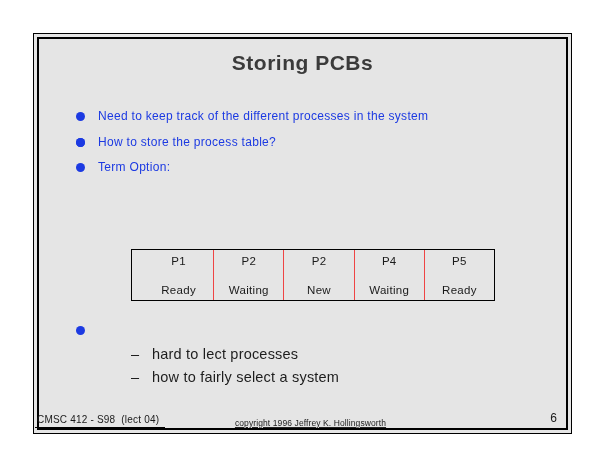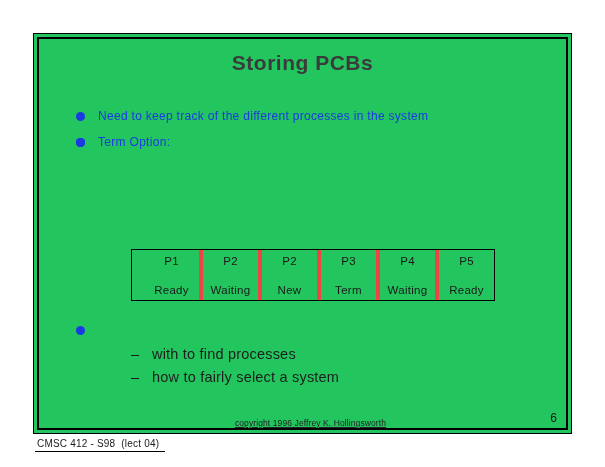--- a/index.html
+++ b/index.html
@@ -8,21 +8,21 @@
     background: #ffffff;
     font-family: "Liberation Sans", sans-serif;
     overflow: hidden;
     position: relative;
   }
   .slide {
     position: absolute;
     left: 33px; top: 33px;
     width: 539px; height: 401px;
     border: 1px solid #000;
-    background: #22c55e;
+    background: #e5e5e5;
   }
   .slide-inner {
     position: absolute;
     left: 3px; top: 3px; right: 3px; bottom: 3px;
     border: 2px solid #000;
     pointer-events: none;
   }
   .title {
     position: absolute;
     left: 0; top: 17px;
@@ -63,21 +63,21 @@
     display: flex;
     padding-left: 12px;
   }
   .process-col {
     flex: 1;
     display: flex;
     flex-direction: column;
     justify-content: space-between;
     align-items: center;
     padding: 5px 0 4px 0;
-    border-left: 4px solid #ef4444;
+    border-left: 1px solid #ef4444;
     font-size: 11.5px;
     color: #1a1a1a;
     letter-spacing: 0.3px;
   }
   .process-col:first-child { border-left: none; }
   .problems {
     position: absolute;
     left: 42px; top: 284px;
     width: 470px;
   }
@@ -101,21 +101,20 @@
   }
   .footer-left {
     position: absolute;
     left: 1px; top: 380px;
     font-size: 10px;
     color: #1a1a1a;
     border-bottom: 1px solid #000;
     padding: 0 6px 2px 2px;
     letter-spacing: 0.2px;
     white-space: pre;
-    margin-top: 24px;
   }
   .footer-center {
     position: absolute;
     left: 0; top: 384px;
     width: 100%;
     text-align: center;
     font-size: 8.5px;
     color: #222;
     letter-spacing: 0.1px;
     transform: translateX(8px);
@@ -139,64 +138,61 @@
   <ul class="bullets">
     <li class="bullet-item wrap-narrow">
       <span class="dot"></span>
       <span>Need to keep track of the different processes in the system</span>
     </li>
     <li class="bullet-item">
       <span class="dot"></span>
     </li>
     <li class="bullet-item">
       <span class="dot"></span>
+      <span>How to store the process table?</span>
     </li>
     <li class="bullet-item">
       <span class="dot"></span>
       <span>Term Option:</span>
     </li>
   </ul>
 
   <div class="process-table">
     <div class="process-col">
       <span>P1</span>
       <span>Ready</span>
     </div>
     <div class="process-col">
       <span>P2</span>
       <span>Waiting</span>
     </div>
     <div class="process-col">
       <span>P2</span>
       <span>New</span>
-    </div>
-    <div class="process-col">
-      <span>P3</span>
-      <span>Term</span>
     </div>
     <div class="process-col">
       <span>P4</span>
       <span>Waiting</span>
     </div>
     <div class="process-col">
       <span>P5</span>
       <span>Ready</span>
     </div>
   </div>
 
   <div class="problems">
     <div class="bullet-item">
       <span class="dot"></span>
     </div>
   </div>
 
   <ul class="sub-bullets">
     <li class="sub-bullet-item">
       <span class="dash">–</span>
-      <span>with to find processes</span>
+      <span>hard to lect processes</span>
     </li>
     <li class="sub-bullet-item">
       <span class="dash">–</span>
       <span>how to fairly select a system</span>
     </li>
   </ul>
 
   <div class="footer-left">CMSC 412 - S98  (lect 04)</div>
   <div class="footer-center">copyright 1996 Jeffrey K. Hollingsworth</div>
   <div class="page-number">6</div>

